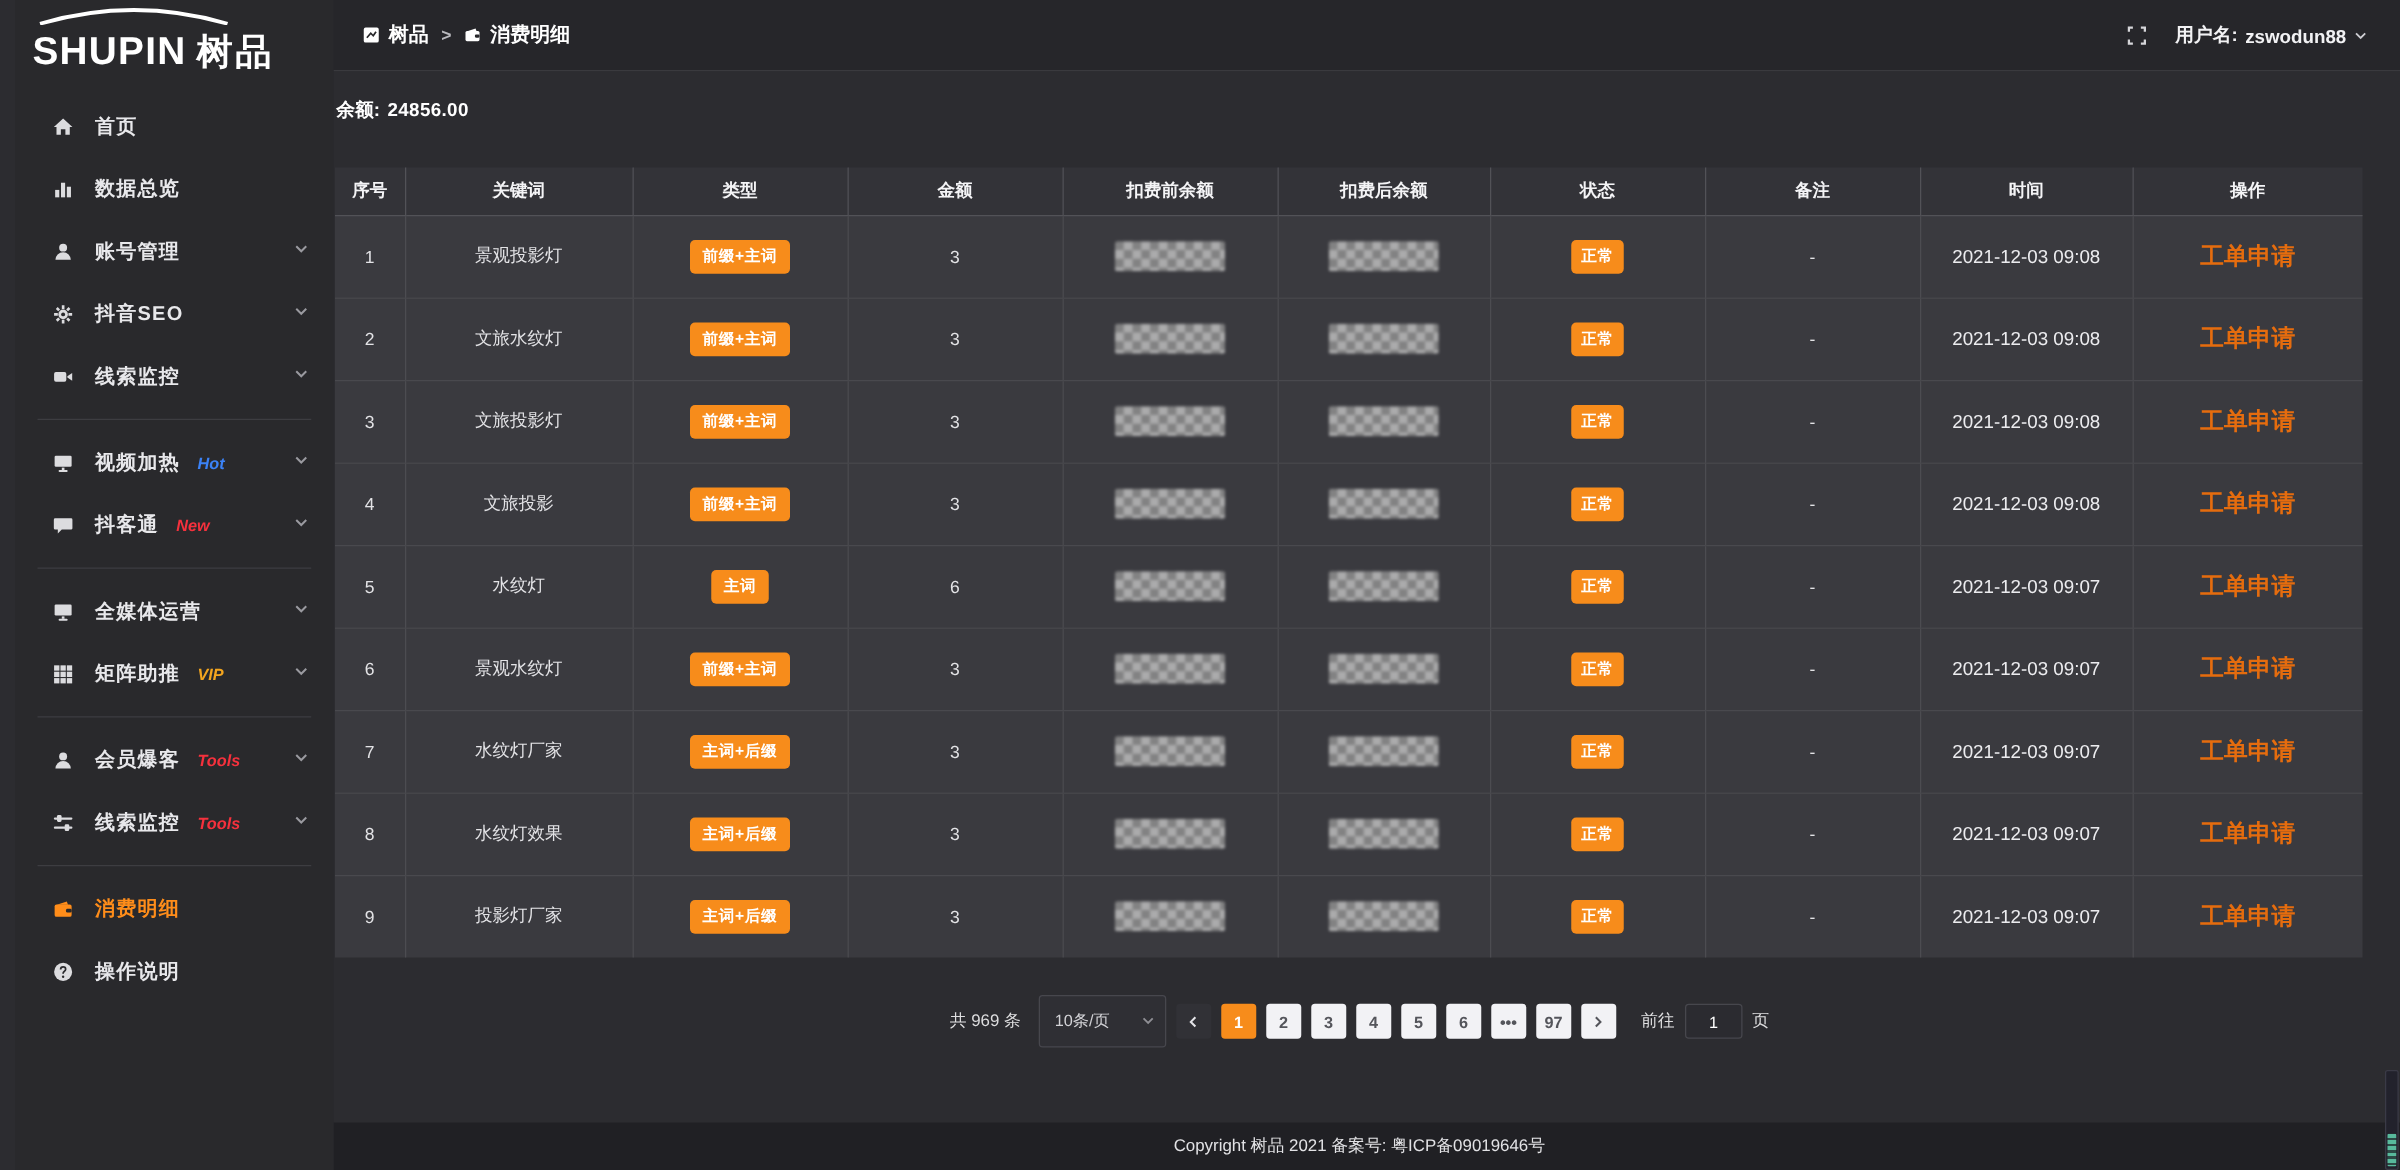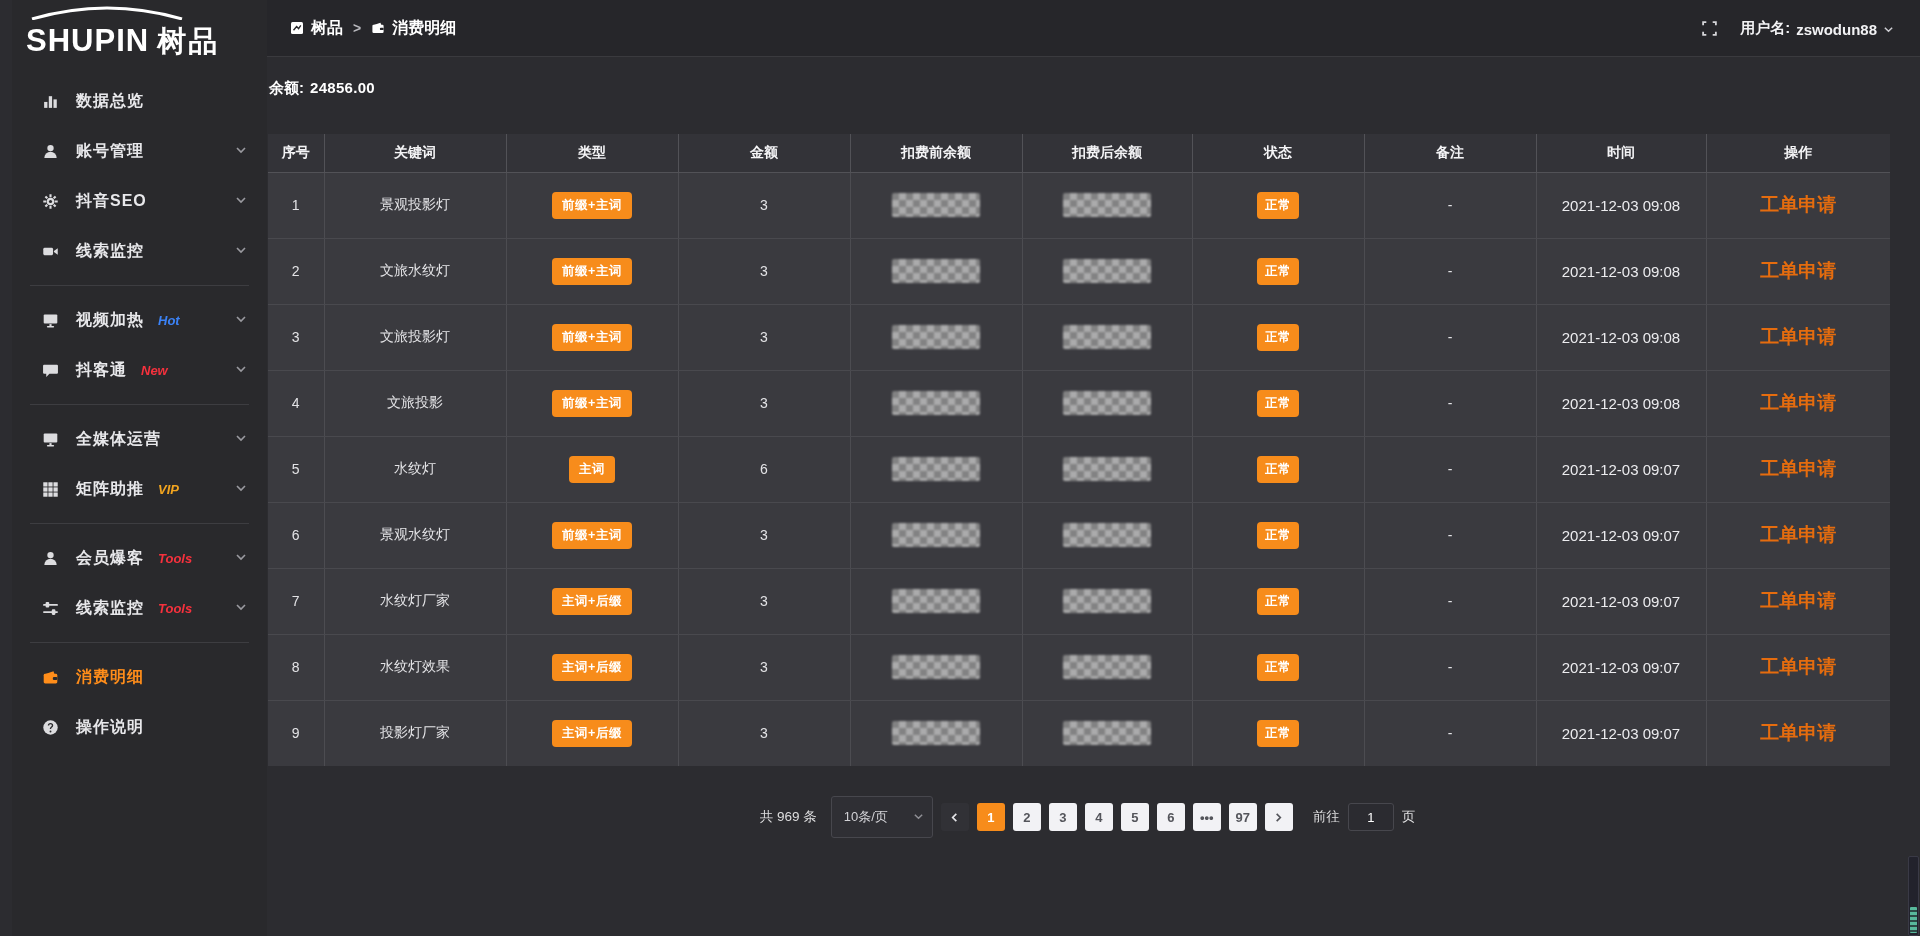--- a/index.html
+++ b/index.html
@@ -102,20 +102,28 @@
   <div class="logo">
     <svg class="logo-arc" width="158" height="14" viewBox="0 0 158 14">
       <path d="M4 13 Q79 -9 154 13" stroke="#fff" stroke-width="3" fill="none"></path>
     </svg>
     <div class="logo-row">
       <span class="logo-en">SHUPIN</span>
       <span class="logo-cn">树品</span>
     </div>
   </div>
   <div class="nav">
+      <div class="nav-item">
+        <span class="icon ">
+          <svg viewBox="0 0 16 16" fill="currentColor">
+            <path d="M8 1.6 15 8h-2v6H9.7V9.8H6.3V14H3V8H1z"></path>
+          </svg>
+        </span>
+        <span class="nav-label">首页</span>
+      </div>
       <div class="nav-item">
         <span class="icon ">
           <svg viewBox="0 0 16 16" fill="currentColor">
             <rect x="2" y="8.4" width="3.1" height="5.6"></rect>
             <rect x="6.4" y="3" width="3.1" height="11"></rect>
             <rect x="10.8" y="6" width="3.1" height="8"></rect>
           </svg>
         </span>
         <span class="nav-label">数据总览</span>
       </div>
@@ -489,15 +497,18 @@
           <polyline points="4,2 8,6 4,10"></polyline>
         </svg>
     </span>
     <span class="pg-goto">
       <span>前往</span>
       <input class="goto-input" value="1" style="">
       <span>页</span>
     </span>
   </div>
 
+  <div class="footer">
+    <span>Copyright 树品 2021 备案号: 粤ICP备09019646号</span>
+  </div>
 </div>
 
 <div class="scrollbar"></div>
 
 </body></html>

